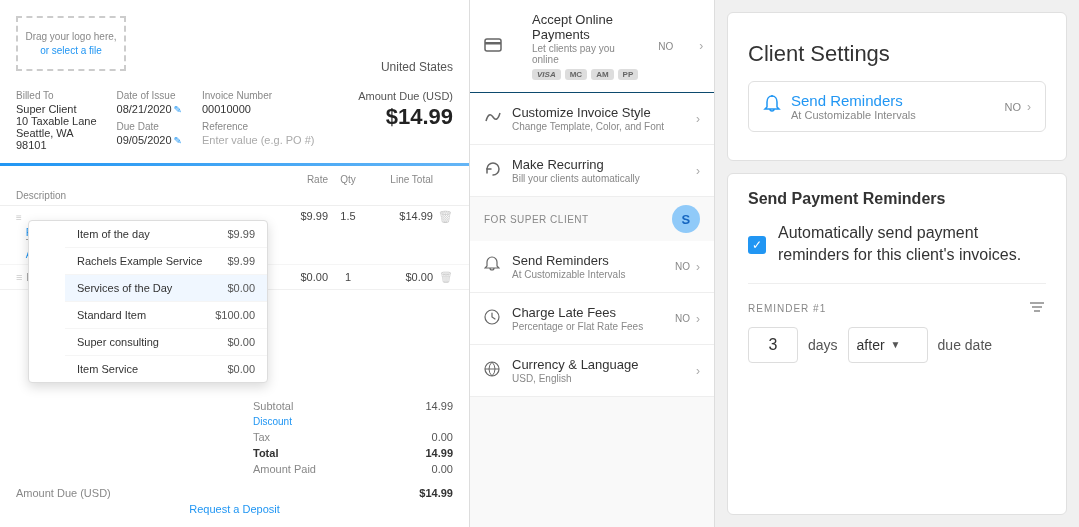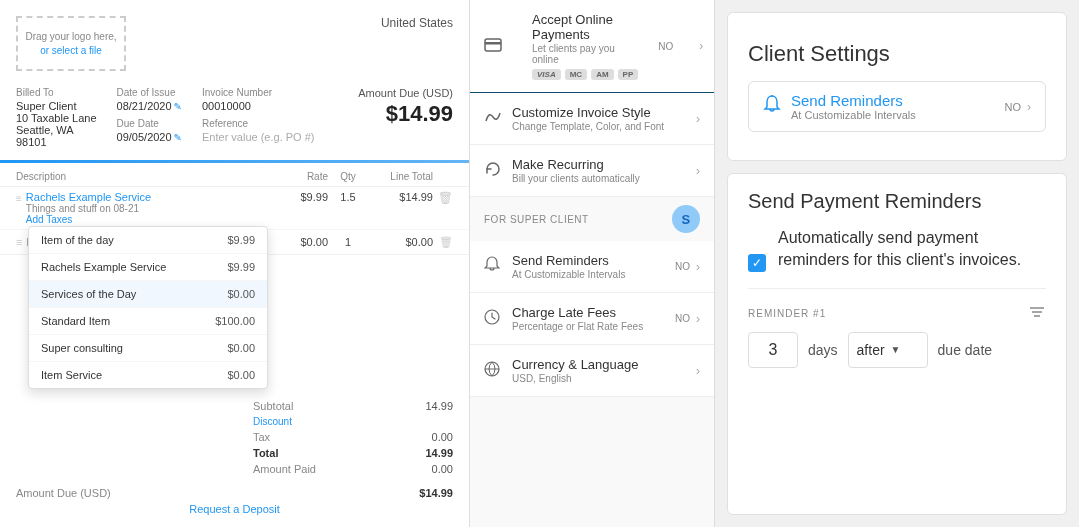--- a/index.html
+++ b/index.html
@@ -98,21 +98,21 @@
     }
 
     .invoice-table-header {
       display: flex;
       padding: 4px 16px;
       font-size: 10px;
       color: #888;
       border-bottom: 1px solid #eee;
     }
 
-    .col-desc { flex: 1; }
+    .col-desc { flex: 1; margin-top: 16px; }
     .col-rate { width: 60px; text-align: right; }
     .col-qty { width: 40px; text-align: center; }
     .col-total { width: 65px; text-align: right; }
     .col-action { width: 20px; }
 
     .invoice-row {
       display: flex;
       align-items: flex-start;
       padding: 4px 16px;
       font-size: 11px;
@@ -170,27 +170,28 @@
 
     .input-row .rate { width: 60px; text-align: right; color: #444; }
     .input-row .qty { width: 40px; text-align: center; color: #444; }
     .input-row .line-total { width: 65px; text-align: right; color: #444; }
     .input-row .trash { width: 20px; text-align: right; color: #ccc; }
 
     
     .dropdown-overlay {
       position: absolute;
       left: 28px;
-      top: 226px;
+      top: 220px;
       width: 240px;
       background: #fff;
       border: 1px solid #ddd;
       border-radius: 4px;
       box-shadow: 0 4px 12px rgba(0,0,0,0.15);
       z-index: 10;
+      padding-left: 36px;
     }
 
     .dropdown-item {
       display: flex;
       justify-content: space-between;
       padding: 7px 12px;
       font-size: 11px;
       color: #333;
       cursor: pointer;
       border-bottom: 1px solid #f5f5f5;
@@ -401,29 +402,29 @@
     
     .payment-reminders-card {
       background: #fff;
       border-radius: 6px;
       padding: 16px 20px;
       border: 1px solid #e0e0e0;
       flex: 1;
     }
 
     .payment-reminders-card h2 {
-      font-size: 20px;
+      font-size: 16px;
       color: #333;
-      font-weight: 400;
+      font-weight: 700;
       margin-bottom: 14px;
     }
 
     .reminder-checkbox-row {
       display: flex;
-      align-items: flex-end;
+      align-items: center;
       gap: 12px;
       margin-bottom: 16px;
       padding-bottom: 16px;
       border-bottom: 1px solid #eee;
     }
 
     .checkbox-blue {
       width: 18px;
       height: 18px;
       background: #2196F3;
@@ -537,21 +538,21 @@
   </style>
 </head>
 <body>
 
 <div class="invoice-panel">
   <div class="invoice-header">
     <div class="logo-box">
       <span>Drag your logo here,</span>
       <a href="#">or select a file</a>
     </div>
-    <span style="font-size:12px;color:#555;">United States</span>
+    <span style="font-size:12px;color:#555;margin-top:44px;">United States</span>
   </div>
 
   <div class="invoice-meta">
     <div class="invoice-meta-group">
       <label>Billed To</label>
       <div class="value">Super Client</div>
       <div class="value">10 Taxable Lane</div>
       <div class="value">Seattle, WA</div>
       <div class="value">98101</div>
     </div>

